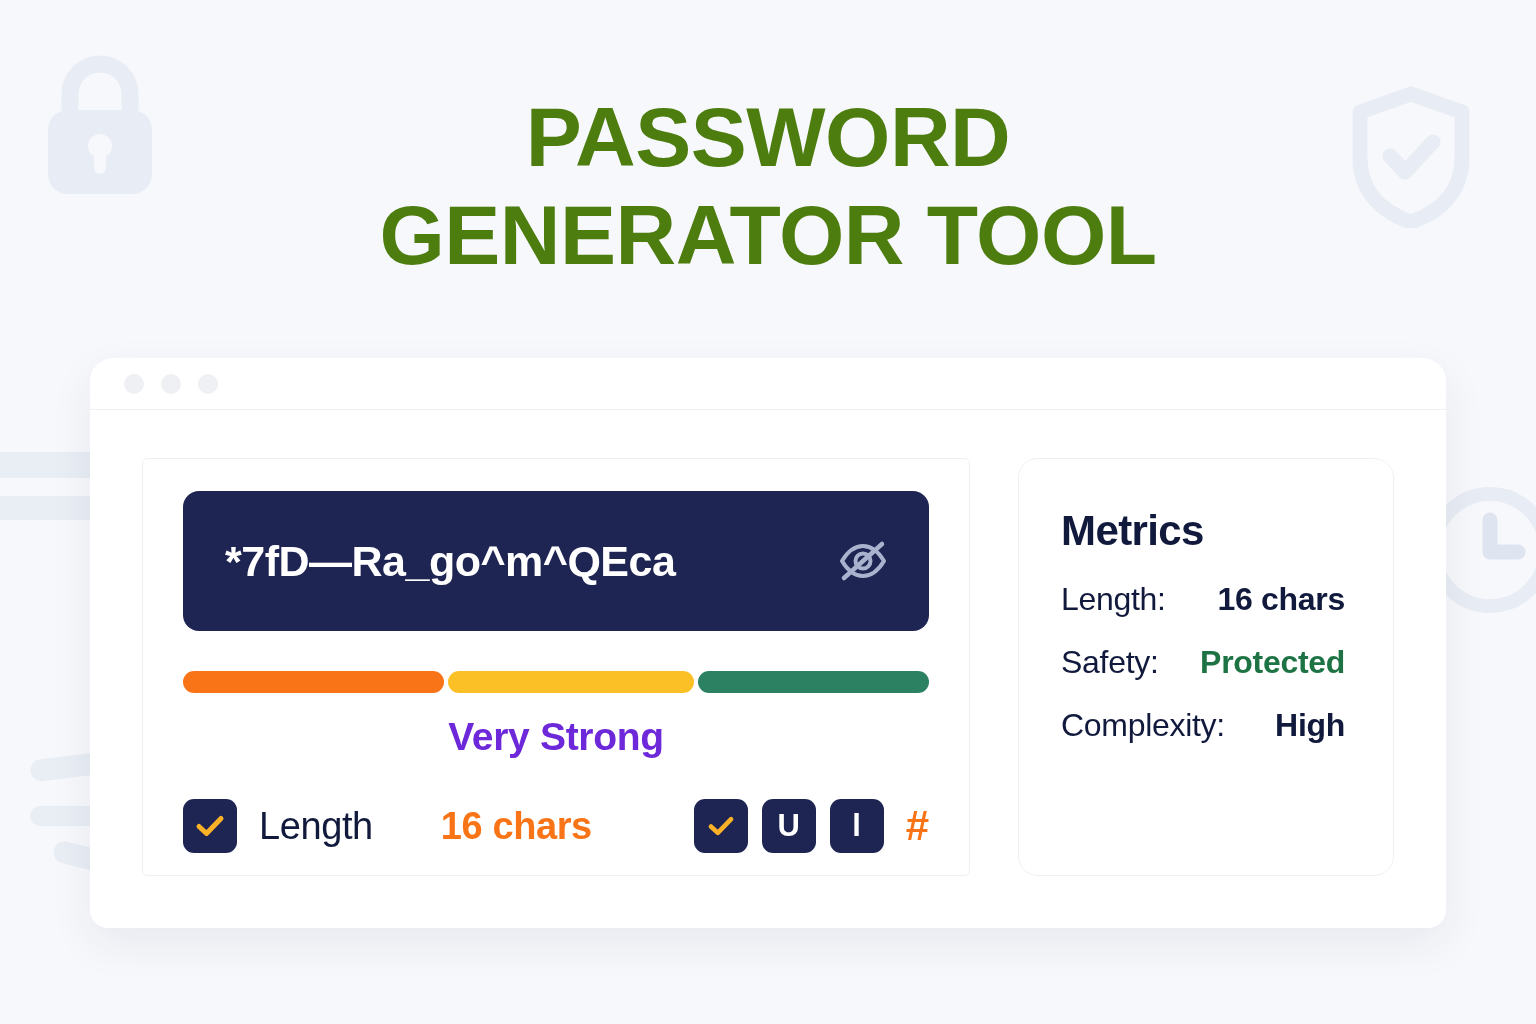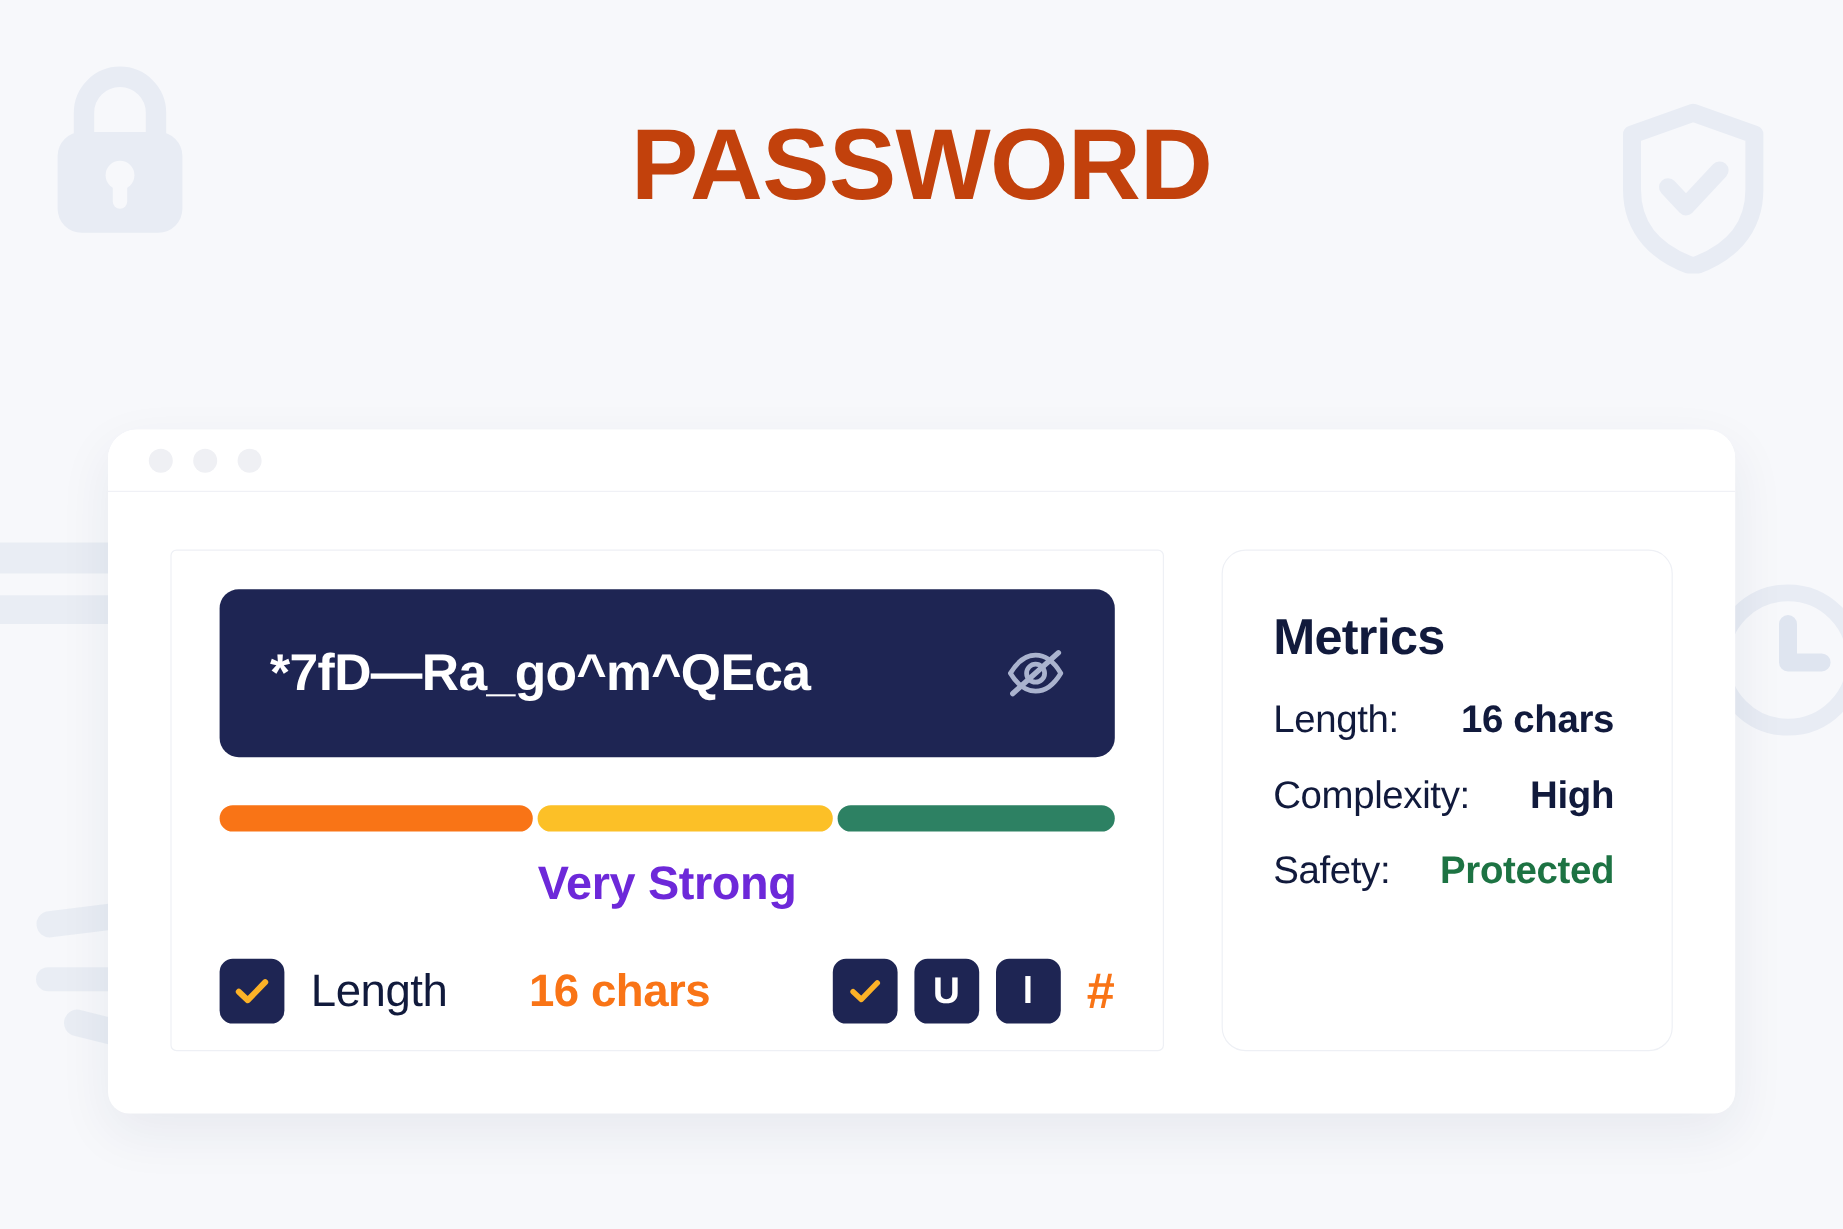--- a/index.html
+++ b/index.html
@@ -41,21 +41,21 @@
   .bar-e { left: 52px;  top: 852px; width: 110px;  height: 22px;
            transform: rotate(14deg); }
 
   
   .headline {
     position: absolute;
     left: 0;
     right: 0;
     top: 88px;
     text-align: center;
-    color: #c2410c;
+    color: #4d7c0f;
     font-size: 84px;
     line-height: 1.17;
     font-weight: 700;
     letter-spacing: -0.5px;
   }
 
   
   .window {
     position: absolute;
     left: 90px;
@@ -241,20 +241,21 @@
 
   <span class="bar bar-a"></span>
   <span class="bar bar-b"></span>
   <span class="bar bar-c"></span>
   <span class="bar bar-d"></span>
   <span class="bar bar-e"></span>
 </div>
 
 <h1 class="headline">
   <span>PASSWORD</span><br>
+  <span>GENERATOR TOOL</span>
 </h1>
 
 <div class="window">
 
   <div class="titlebar">
     <span class="dot"></span>
     <span class="dot"></span>
     <span class="dot"></span>
   </div>
 
@@ -308,24 +309,24 @@
 
     <aside class="metrics-card">
       <div class="metrics-title">Metrics</div>
 
       <div class="metric-row">
         <span class="metric-key">Length:</span>
         <span class="metric-val">16 chars</span>
       </div>
 
       <div class="metric-row">
+        <span class="metric-key">Safety:</span>
+        <span class="metric-val green">Protected</span>
+      </div>
+
+      <div class="metric-row">
         <span class="metric-key">Complexity:</span>
         <span class="metric-val">High</span>
       </div>
-
-      <div class="metric-row">
-        <span class="metric-key">Safety:</span>
-        <span class="metric-val green">Protected</span>
-      </div>
     </aside>
 
   </div>
 </div>
 
 </body></html>

